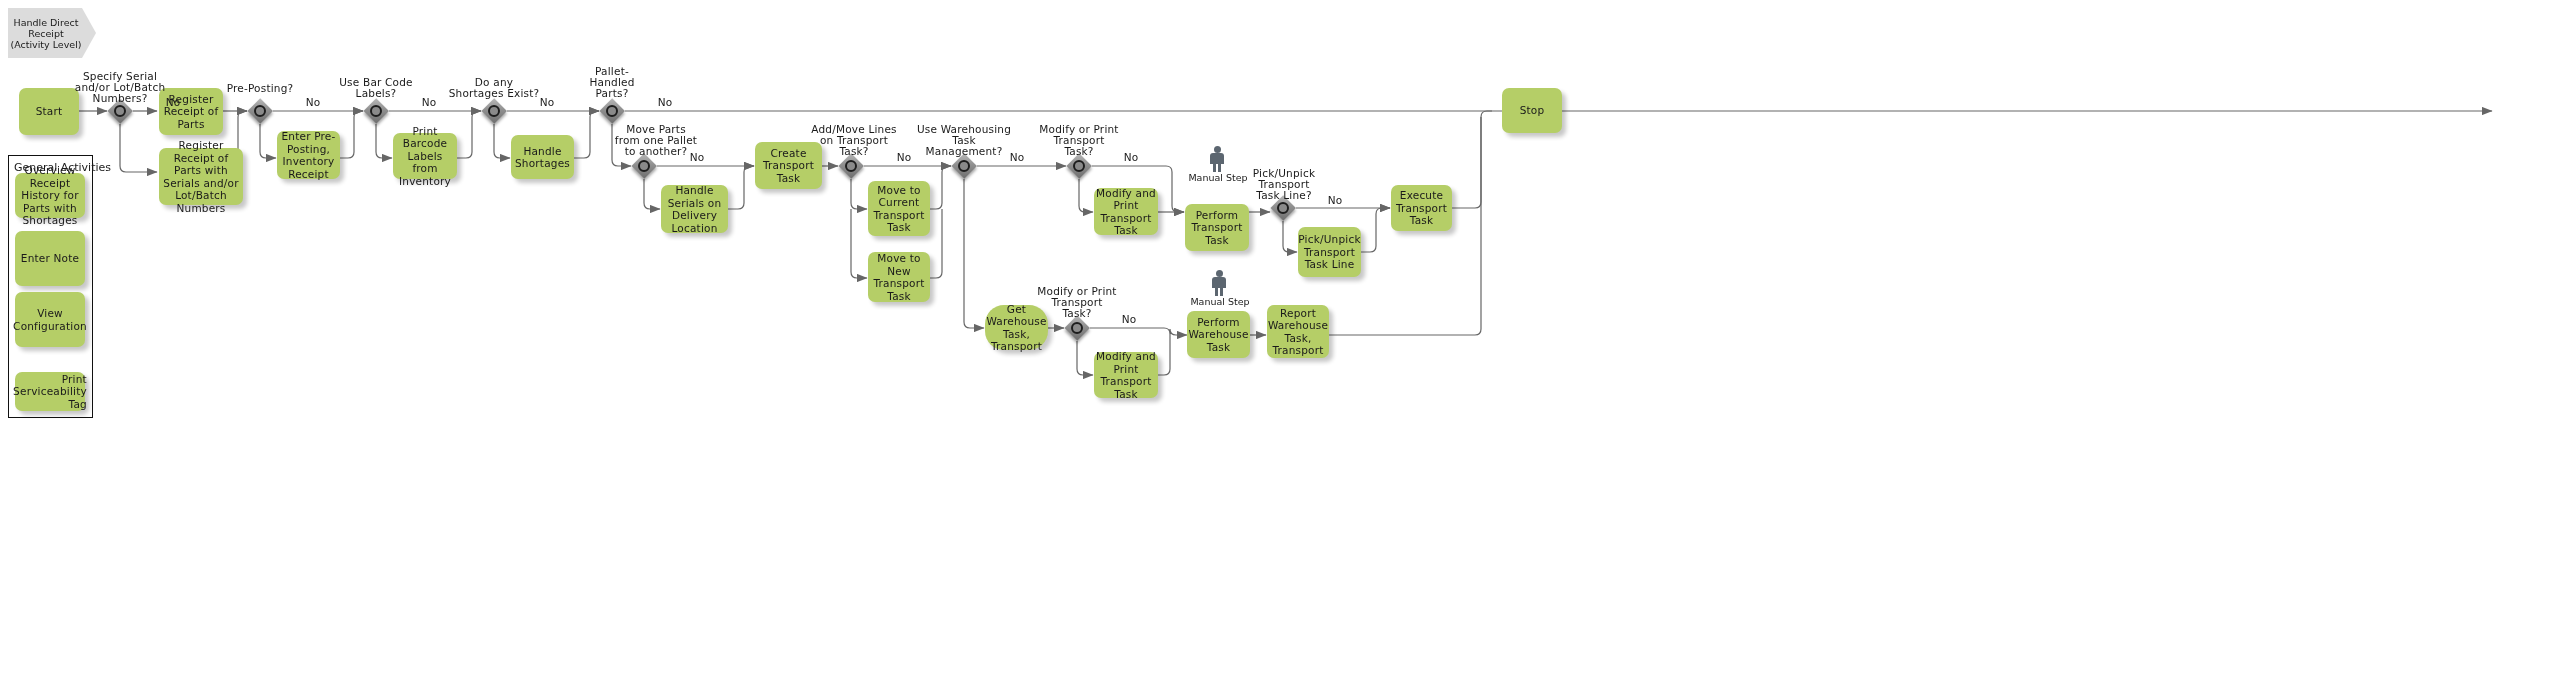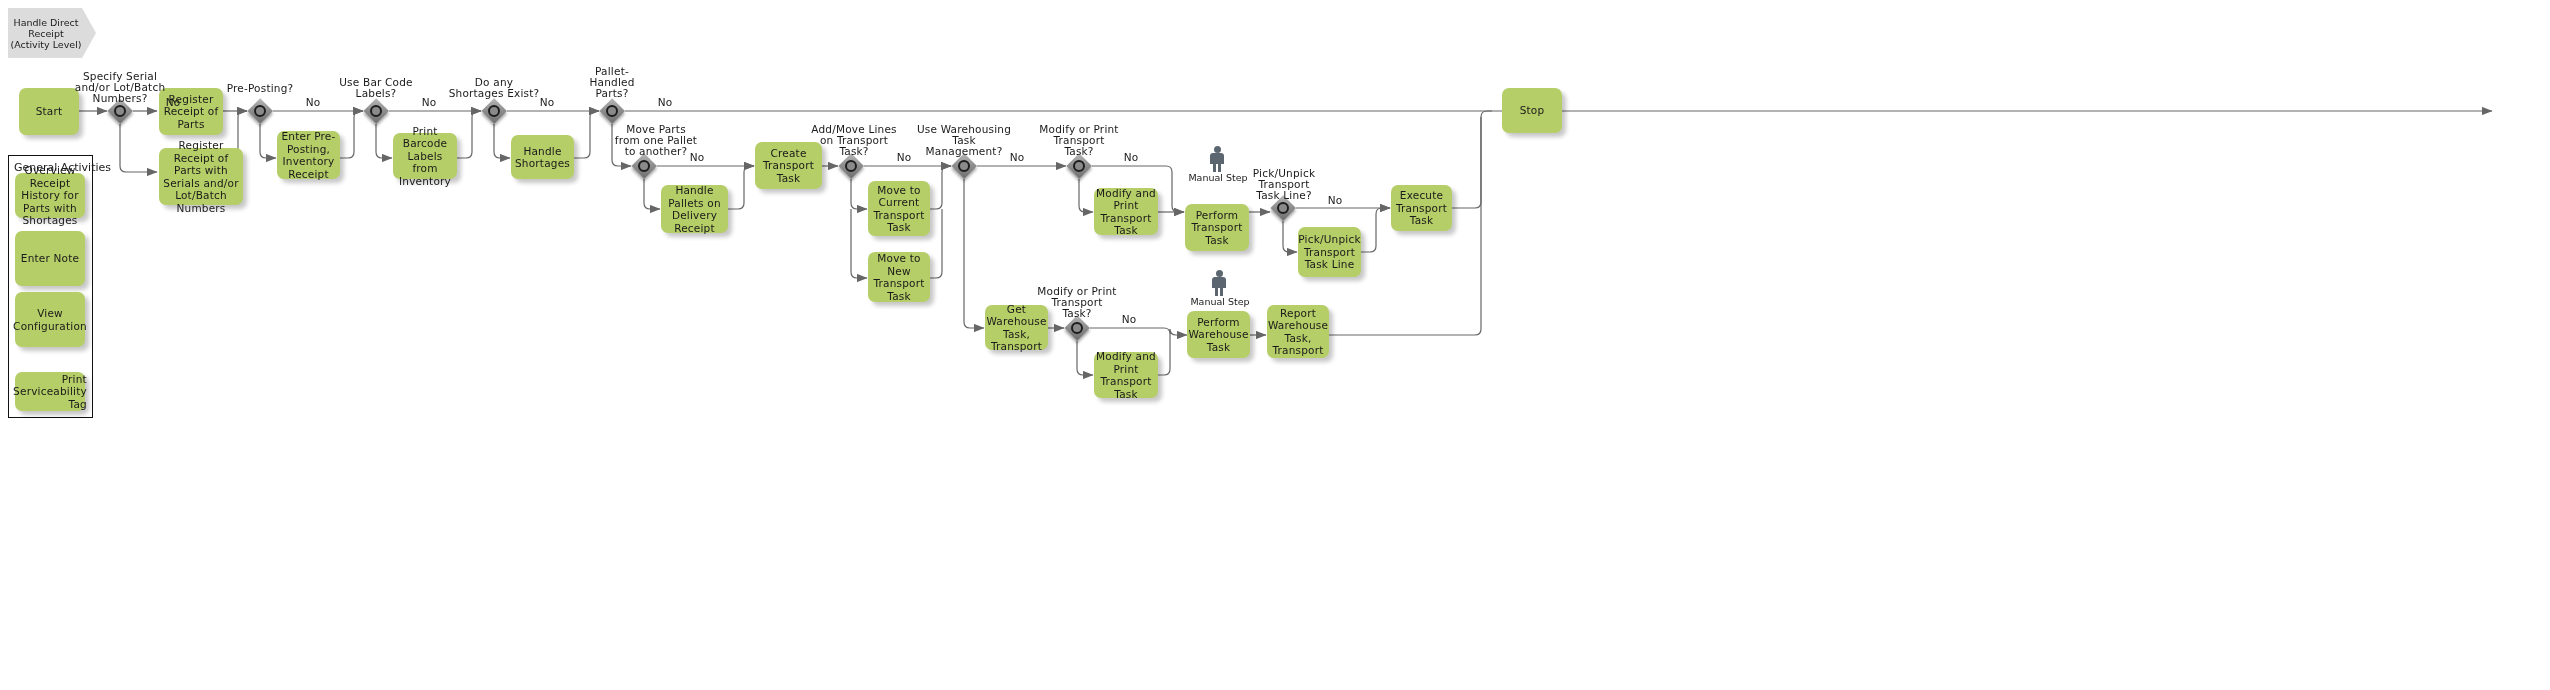--- a/index.html
+++ b/index.html
@@ -213,21 +213,21 @@
 
   <div class="act" style="left:393px;top:133px;width:64px;height:46px;">
     <span>Print Barcode Labels from Inventory</span>
   </div>
 
   <div class="act" style="left:511px;top:135px;width:63px;height:44px;">
     <span>Handle Shortages</span>
   </div>
 
   <div class="act" style="left:661px;top:185px;width:67px;height:48px;">
-    <span>Handle Pallets on Delivery Receipt</span>
+    <span>Handle Serials on Delivery Location</span>
   </div>
 
   <div class="act" style="left:755px;top:142px;width:67px;height:47px;">
     <span>Create Transport Task</span>
   </div>
 
   <div class="act" style="left:868px;top:181px;width:62px;height:55px;">
     <span>Move to Current Transport Task</span>
   </div>
 
@@ -244,21 +244,21 @@
   </div>
 
   <div class="act" style="left:1298px;top:227px;width:63px;height:50px;">
     <span>Pick/Unpick Transport Task Line</span>
   </div>
 
   <div class="act" style="left:1391px;top:185px;width:61px;height:46px;">
     <span>Execute Transport Task</span>
   </div>
 
-  <div class="act" style="left:985px;top:305px;width:63px;height:45px;">
+  <div class="act" style="left:985px;top:305px;width:63px;height:45px;border-radius:19px;">
     <span>Get Warehouse Task, Transport</span>
   </div>
 
   <div class="act" style="left:1094px;top:352px;width:64px;height:46px;">
     <span>Modify and Print Transport Task</span>
   </div>
 
   <div class="act" style="left:1187px;top:311px;width:63px;height:47px;">
     <span>Perform Warehouse Task</span>
   </div>

